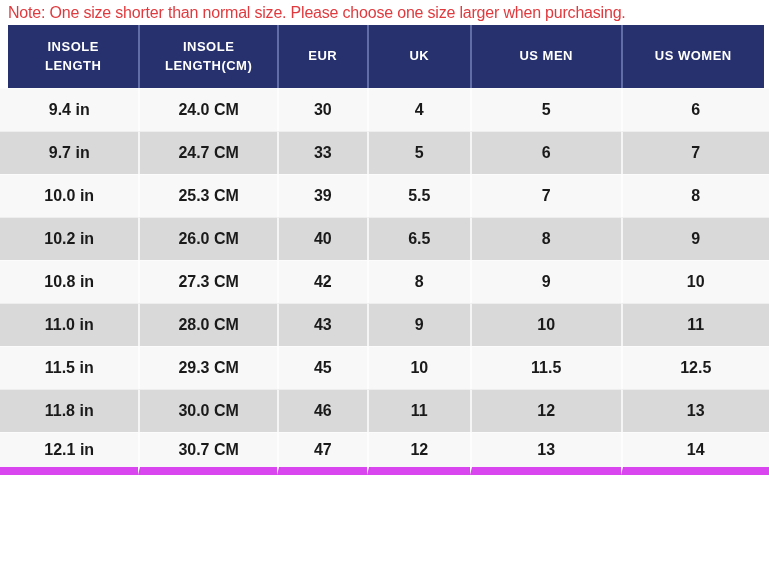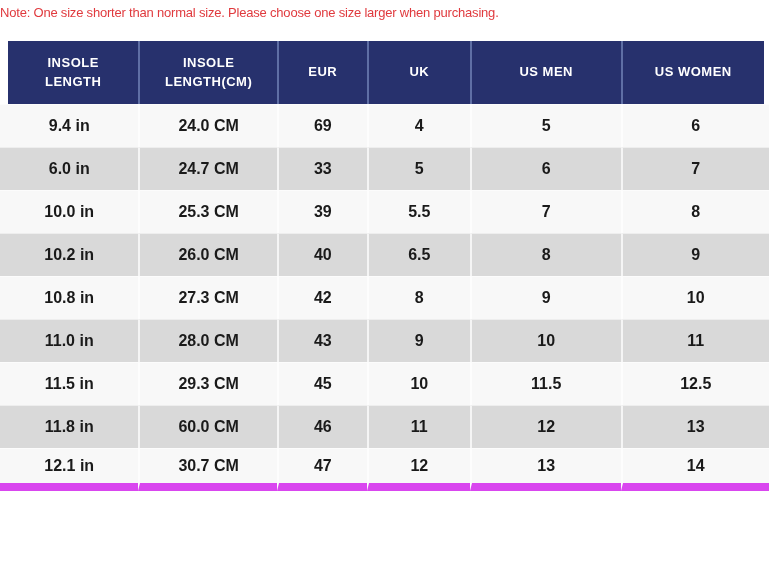--- a/index.html
+++ b/index.html
@@ -12,24 +12,24 @@
     --note-text:#e03a3e;
     --page-bg:#ffffff;
   }
   *{margin:0;padding:0;box-sizing:border-box;}
   html,body{width:769px;height:563px;overflow:hidden;}
   body{
     background:var(--page-bg);
     font-family:"Liberation Sans","DejaVu Sans",sans-serif;
   }
   .note{
-    height:41px;
-    padding:1px 2px 0 0;
+    height:25px;
+    padding:1px 2px 0 8px;
     color:var(--note-text);
-    font-size:13px;
+    font-size:16px;
     line-height:23px;
     white-space:nowrap;
     letter-spacing:-0.2px;
   }
   table.size-chart{
     width:769px;
     table-layout:fixed;
     border-collapse:separate;
     border-spacing:0;
   }
@@ -90,27 +90,27 @@
       <th>EUR</th>
       <th>UK</th>
       <th>US MEN</th>
       <th>US WOMEN</th>
     </tr>
   </thead>
   <tbody>
     <tr>
       <td>9.4 in</td>
       <td>24.0 CM</td>
-      <td>69</td>
+      <td>30</td>
       <td>4</td>
       <td>5</td>
       <td>6</td>
     </tr>
     <tr>
-      <td>6.0 in</td>
+      <td>9.7 in</td>
       <td>24.7 CM</td>
       <td>33</td>
       <td>5</td>
       <td>6</td>
       <td>7</td>
     </tr>
     <tr>
       <td>10.0 in</td>
       <td>25.3 CM</td>
       <td>39</td>
@@ -145,21 +145,21 @@
     <tr>
       <td>11.5 in</td>
       <td>29.3 CM</td>
       <td>45</td>
       <td>10</td>
       <td>11.5</td>
       <td>12.5</td>
     </tr>
     <tr>
       <td>11.8 in</td>
-      <td>60.0 CM</td>
+      <td>30.0 CM</td>
       <td>46</td>
       <td>11</td>
       <td>12</td>
       <td>13</td>
     </tr>
     <tr>
       <td>12.1 in</td>
       <td>30.7 CM</td>
       <td>47</td>
       <td>12</td>

